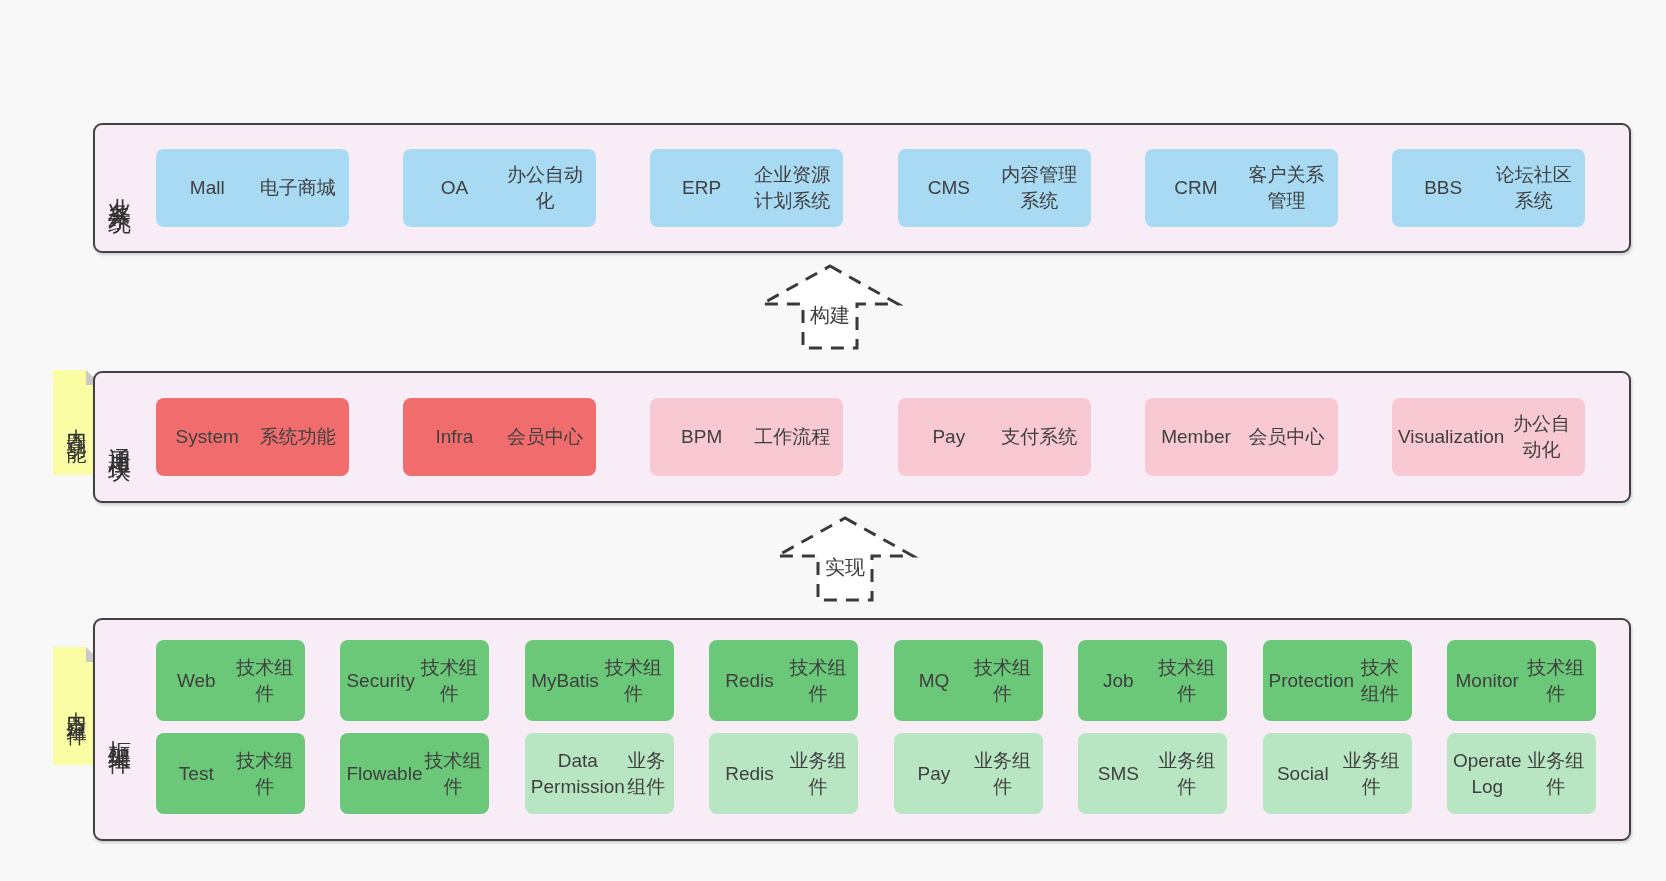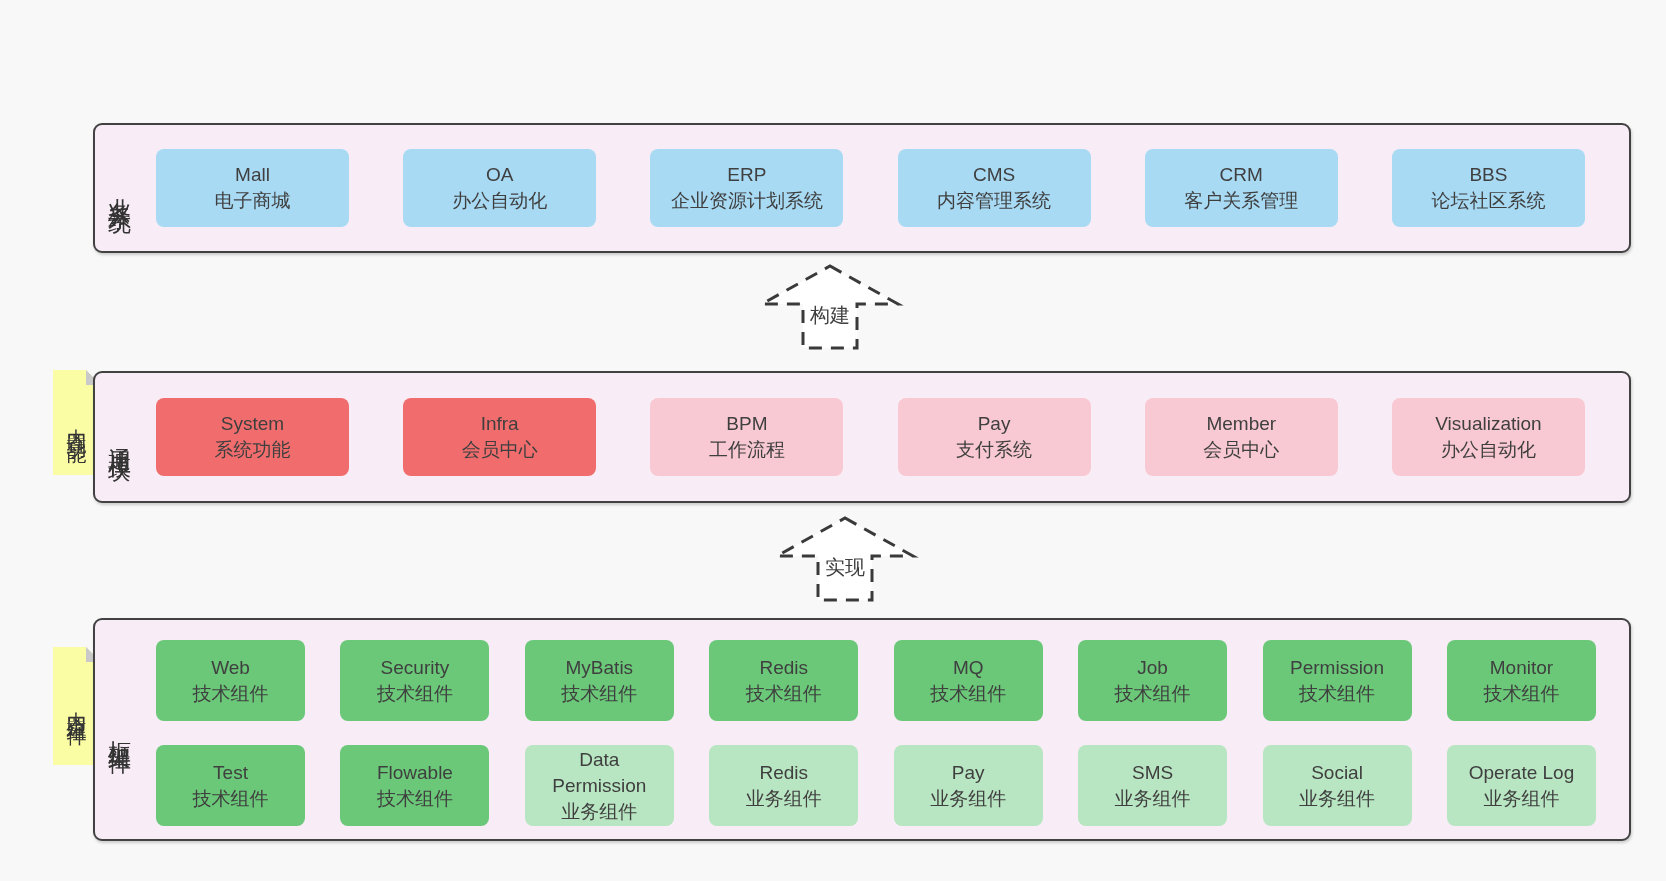--- a/index.html
+++ b/index.html
@@ -27,27 +27,27 @@
 
   .boxes6 {
     position:absolute; left:61px; right:44px; top:50%; transform:translateY(-50%);
     display:flex; justify-content:space-between;
   }
   .boxes6 .box { width:193px; height:78px; }
 
   .grid8 {
     position:absolute; left:61px; right:33px; top:20px;
     display:grid; grid-template-columns:repeat(8,149px);
-    justify-content:space-between; row-gap:24px;
+    justify-content:space-between; row-gap:12px;
   }
   .grid8 .box { width:149px; height:81px; }
 
   .box {
     box-sizing:border-box; border-radius:8px;
-    display:flex; flex-direction:column; justify-content:center; align-items:center;
+    display:flex; flex-direction:row; justify-content:center; align-items:center;
     text-align:center; font-size:19px; line-height:26px; padding:18px 6px;
   }
   .box .en, .box .zh { width:100%; }
   .box.blue  { background:#a8daf4; }
   .box.red   { background:#f16d6d; }
   .box.pink  { background:#f9c9d3;text-align:center; }
   .box.green { background:#6ac878; }
   .box.light { background:#b9e6c2; }
 
   .sticky {
@@ -180,21 +180,21 @@
       </div>
       <div class="box green">
         <div class="en">MQ</div>
         <div class="zh">技术组件</div>
       </div>
       <div class="box green">
         <div class="en">Job</div>
         <div class="zh">技术组件</div>
       </div>
       <div class="box green">
-        <div class="en">Permission</div>
+        <div class="en">Protection</div>
         <div class="zh">技术组件</div>
       </div>
       <div class="box green">
         <div class="en">Monitor</div>
         <div class="zh">技术组件</div>
       </div>
 
       <div class="box green">
         <div class="en">Test</div>
         <div class="zh">技术组件</div>

